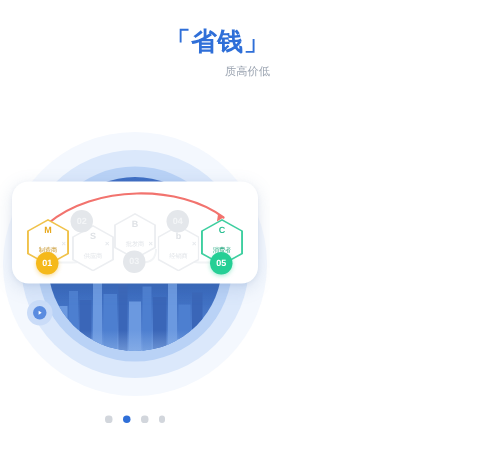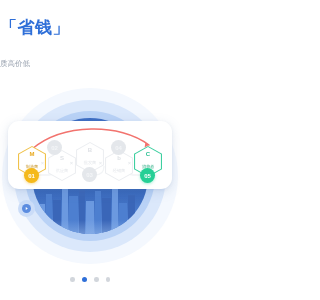--- a/index.html
+++ b/index.html
@@ -4,26 +4,26 @@
 <style>
   html,body{margin:0;padding:0;}
   body{
     width:180px;height:300px;overflow:hidden;
     font-family:"Liberation Sans","DejaVu Sans",sans-serif;
     background:#ffffff;position:relative;
   }
   #screen{position:absolute;inset:0;width:180px;height:300px;overflow:hidden;background:#fff;}
 
   
-  .headline{position:absolute;top:17px;left:0;width:180px;text-align:left;font-family:Liberation Serif, serif;}
+  .headline{position:absolute;top:17px;left:0;width:180px;text-align:right;font-family:Liberation Serif, serif;}
   .title{
     font-size:17px;font-weight:bold;color:#2f6fd8;letter-spacing:.5px;
     line-height:22px;white-space:nowrap;
   }
-  .subs{margin-top:20px;}
+  .subs{margin-top:4px;}
   .sub{
     font-size:7.5px;color:#9aa3b0;line-height:10px;white-space:nowrap;
   }
 
   
   .circwrap{position:absolute;left:50%;top:88px;transform:translateX(-50%);
     width:176px;height:176px;}
   .ring{position:absolute;border-radius:50%;left:50%;top:50%;transform:translate(-50%,-50%);}
   .ring.r3{width:176px;height:176px;background:#f4f8fe;}
   .ring.r2{width:152px;height:152px;background:#dbe8fb;}

